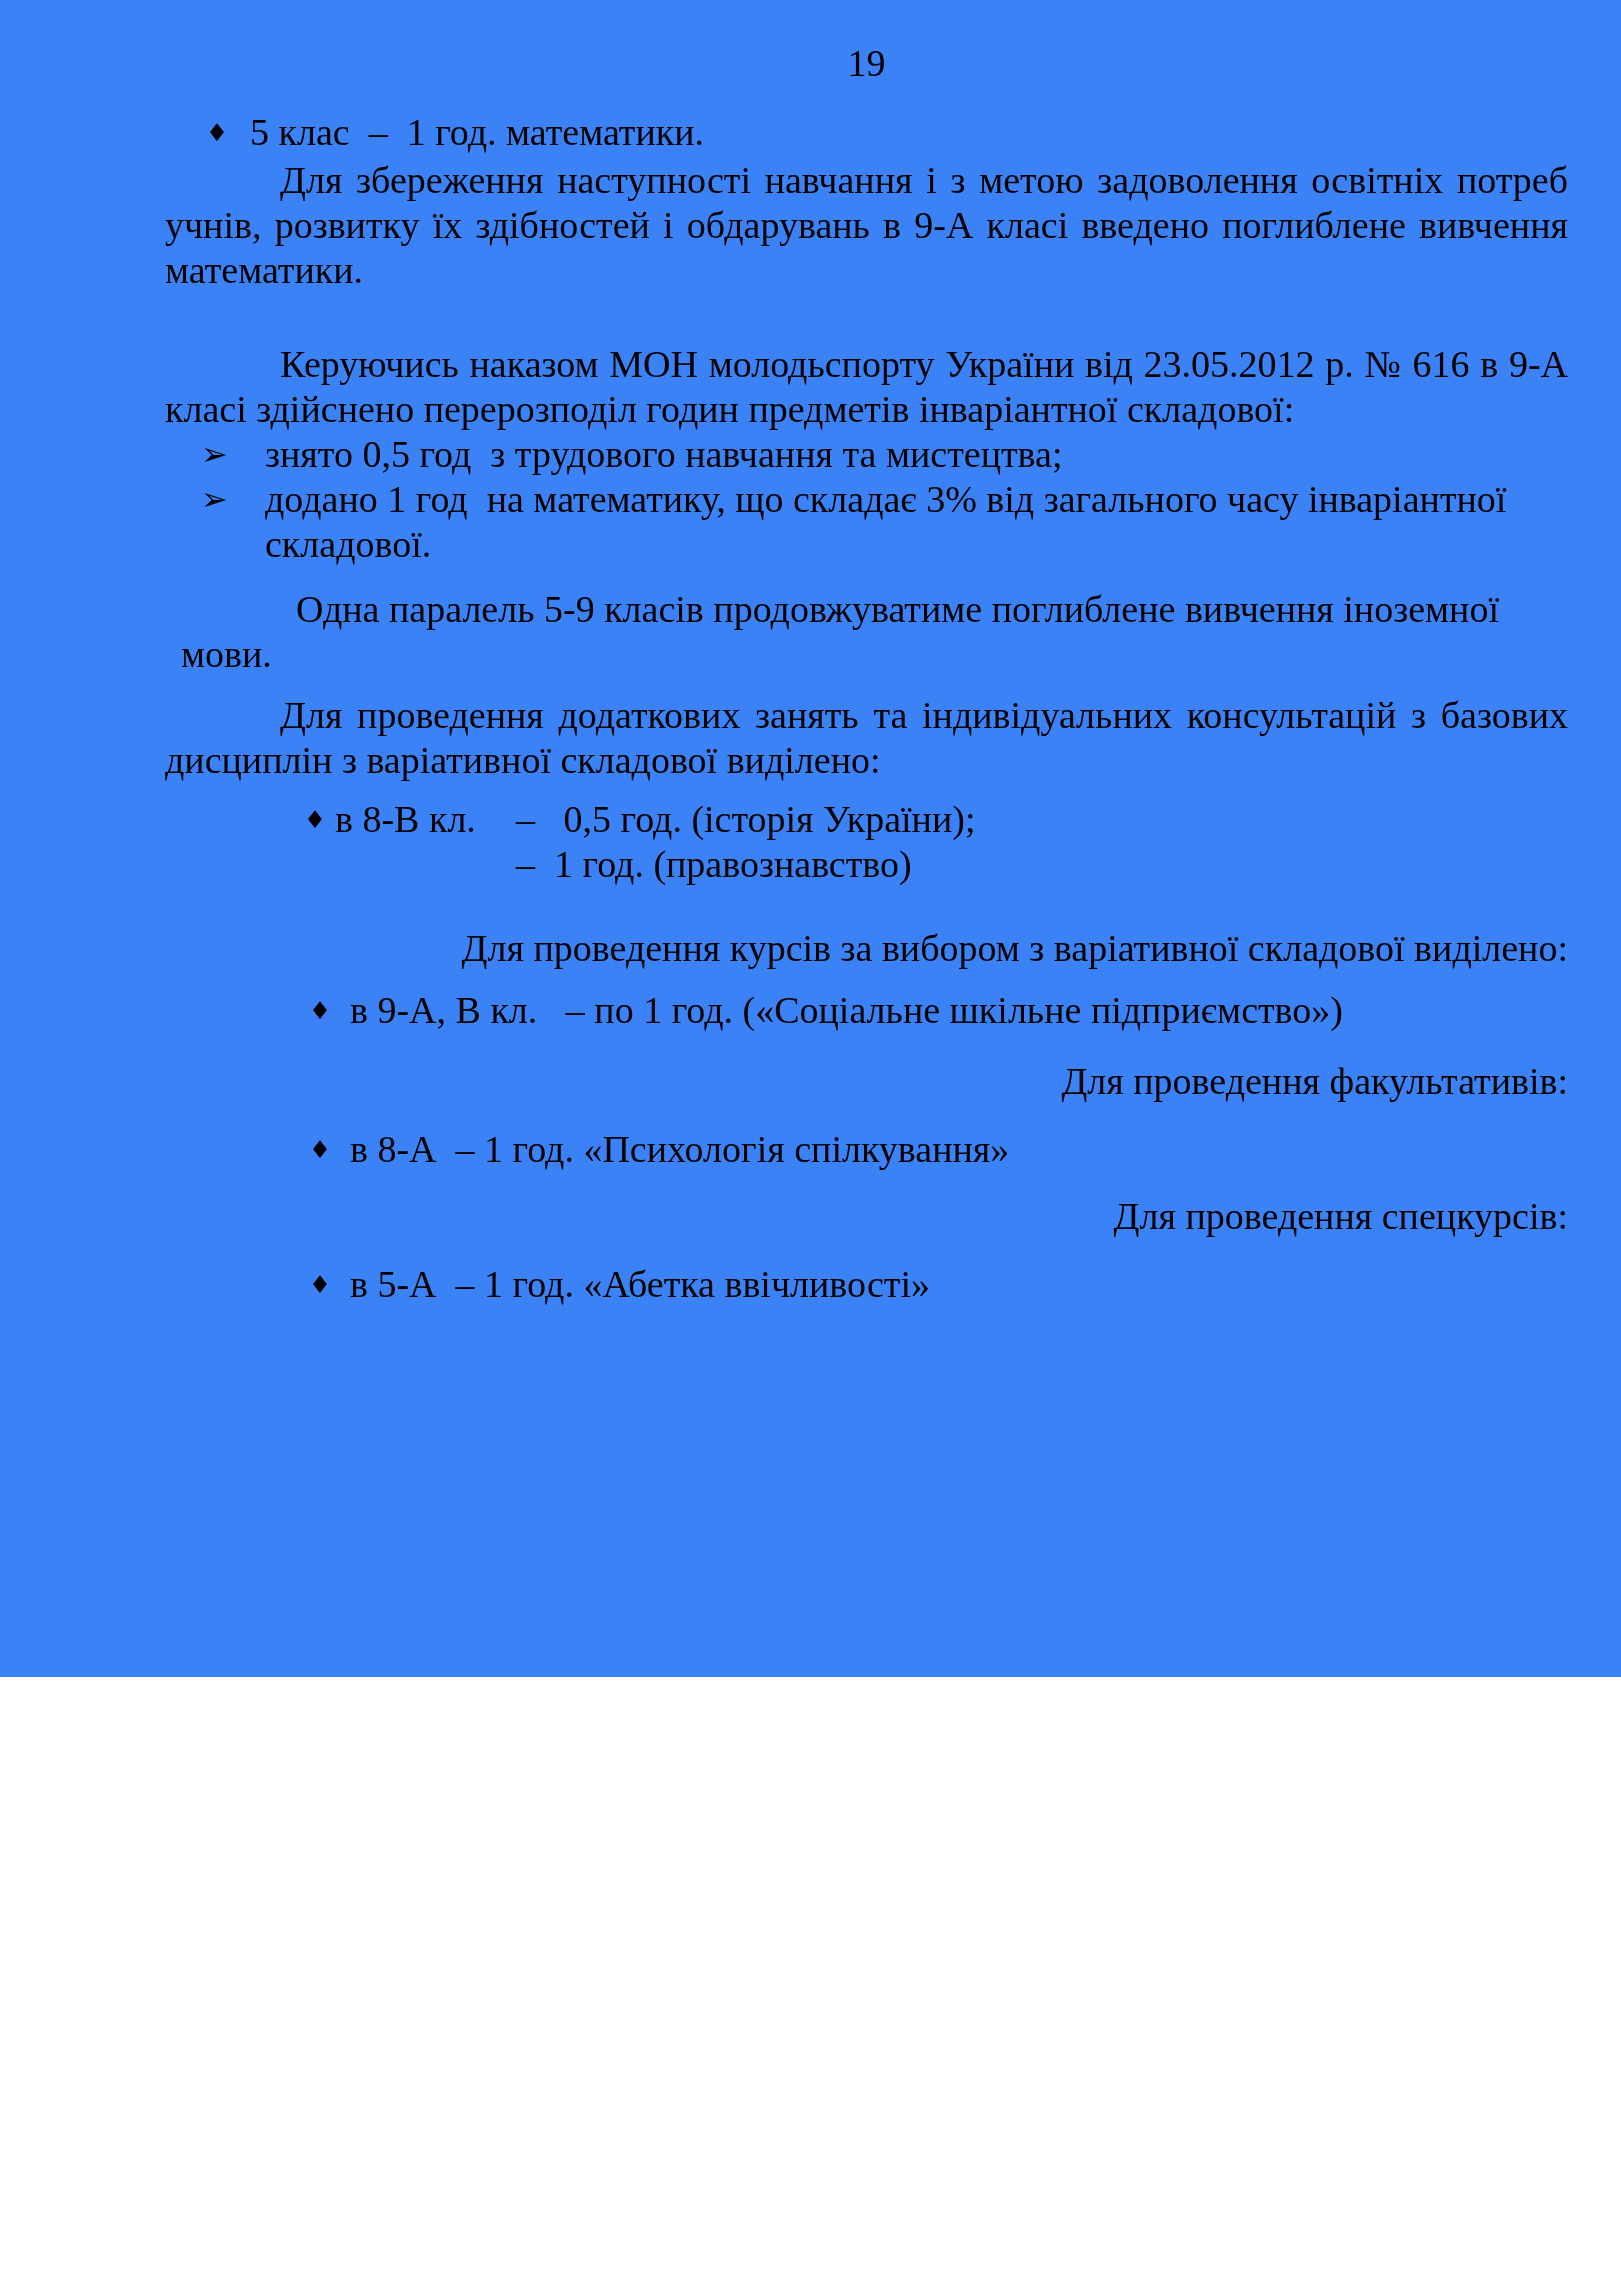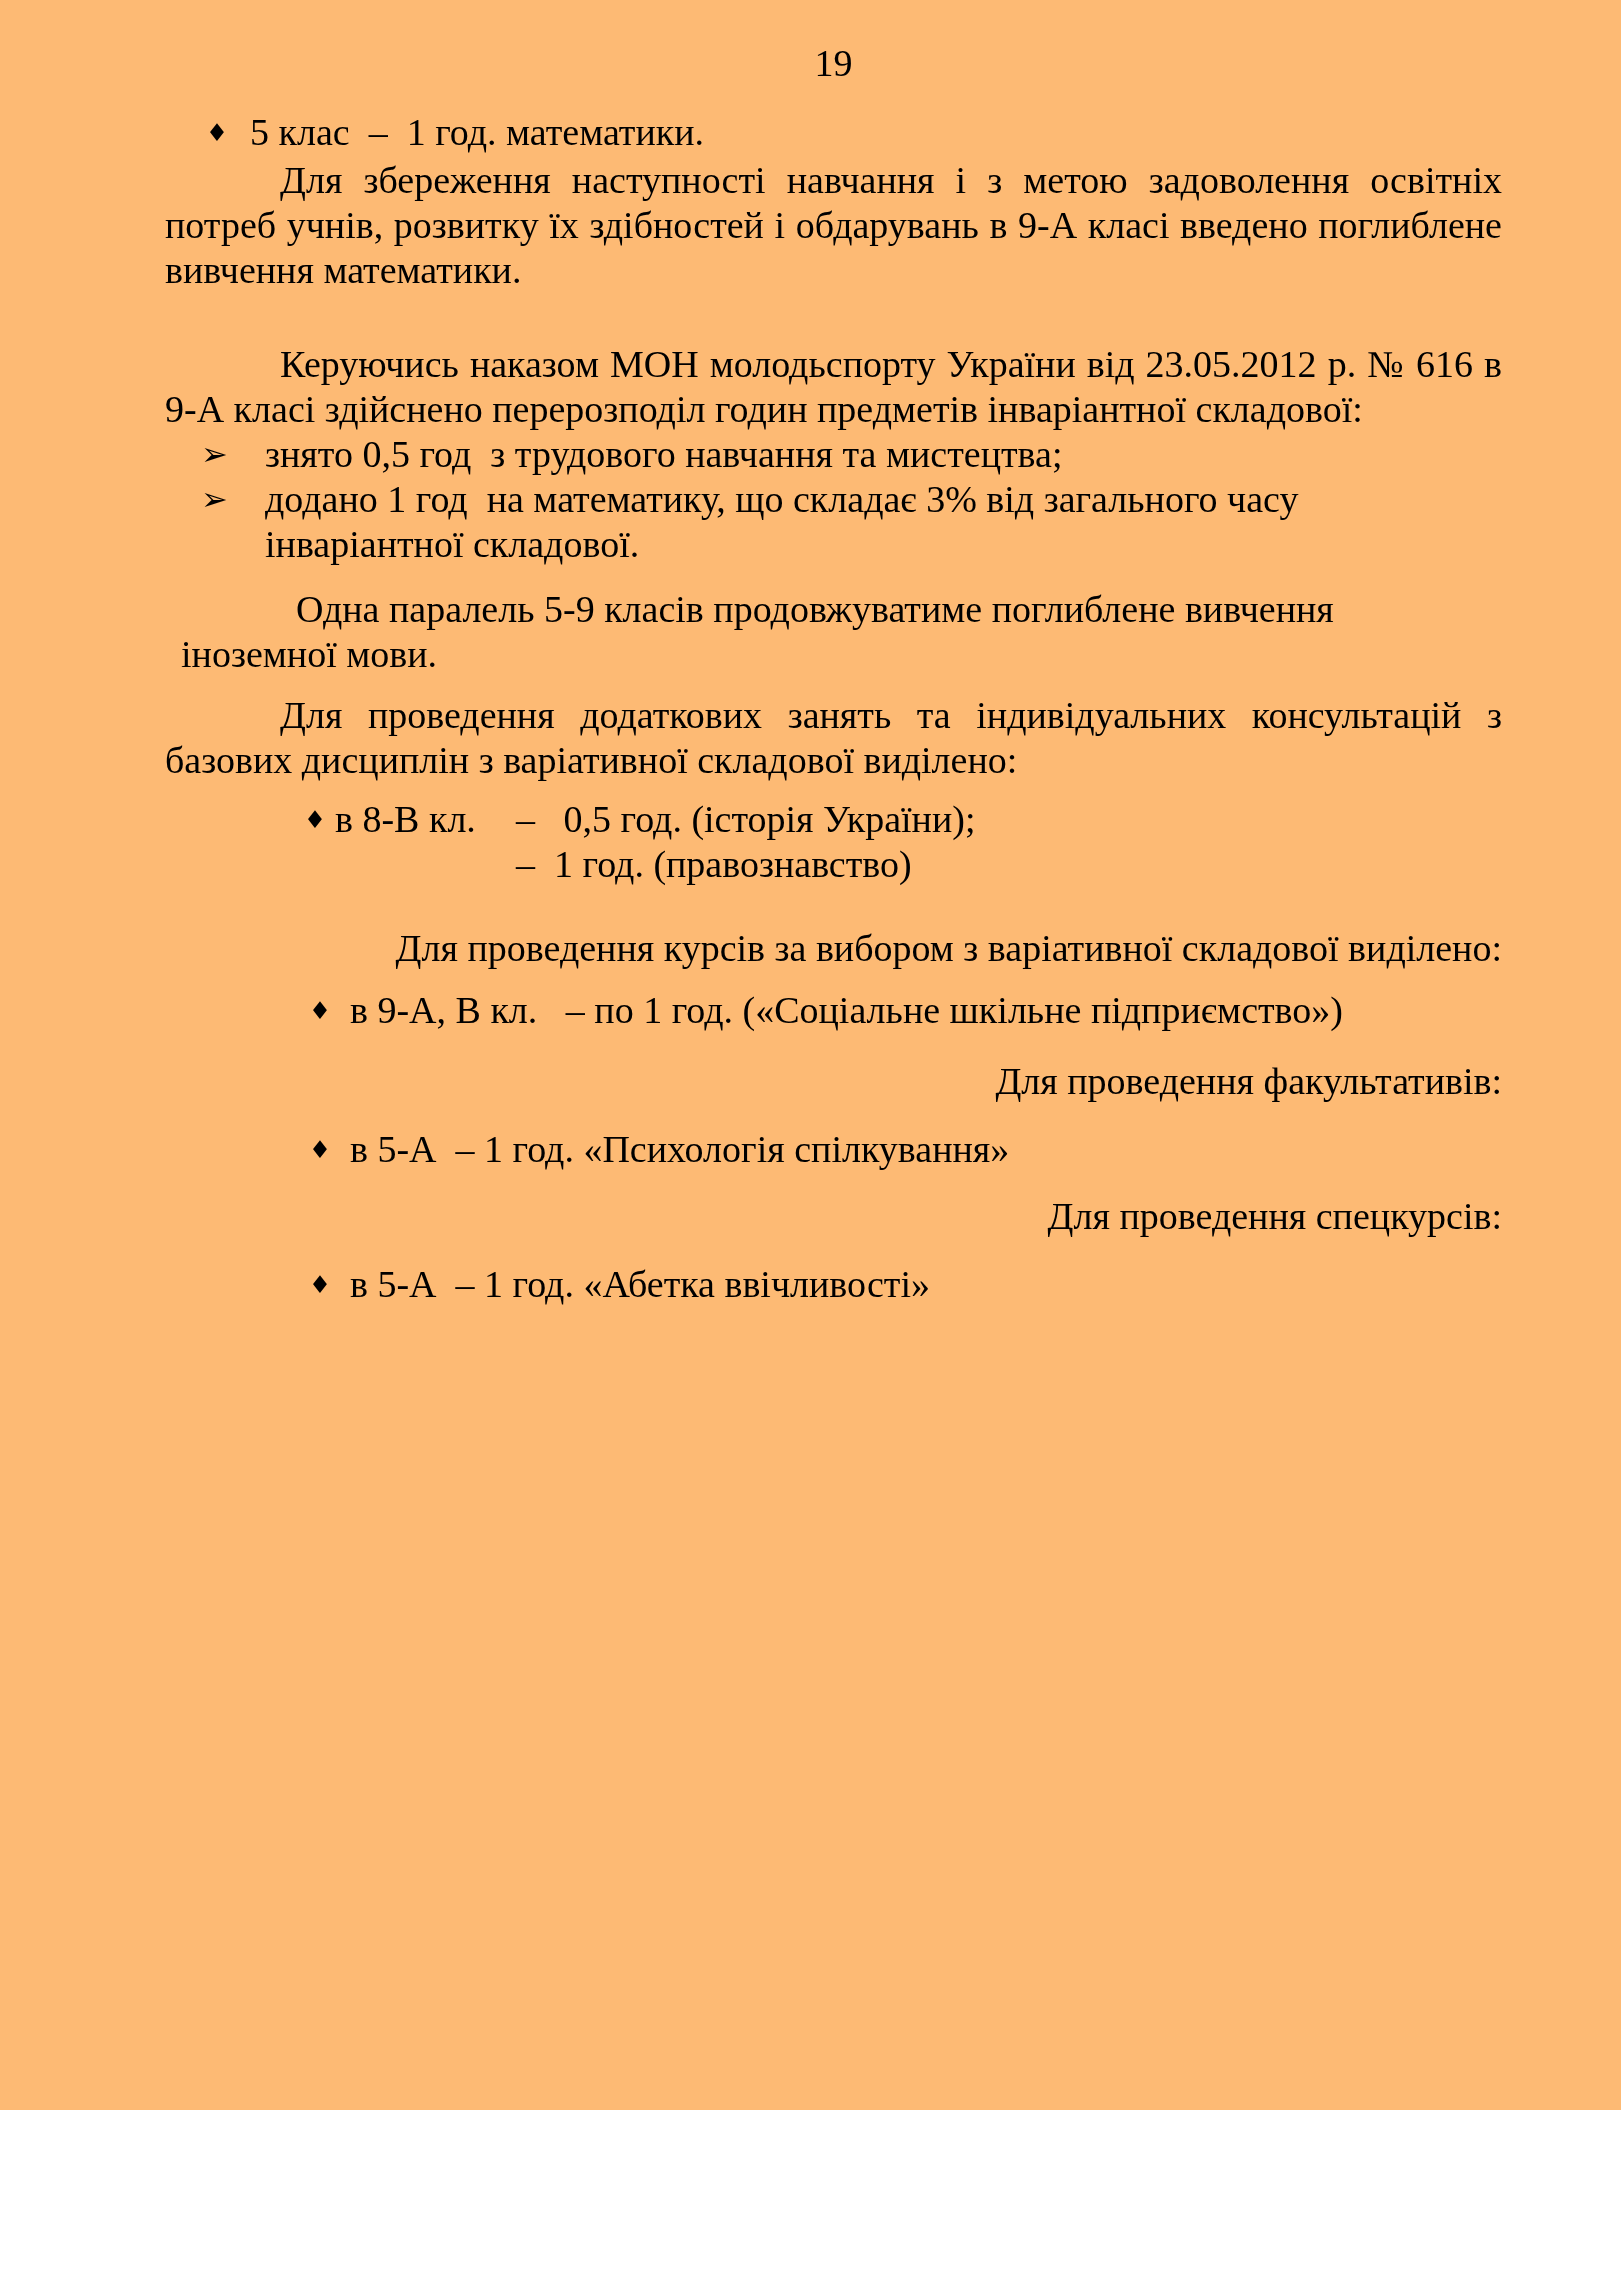--- a/index.html
+++ b/index.html
@@ -1,22 +1,22 @@
 <!DOCTYPE html>
 <html lang="uk"><head>
 <meta charset="utf-8">
 <style>
   html, body { margin: 0; padding: 0; background: #ffffff; }
   .page {
     position: relative;
     width: 1621px;
-    height: 2110px;
-    background: #fdba74;
+    height: 1677px;
+    background: #3b82f6;
     box-sizing: border-box;
-    padding: 41px 119px 0 165px;
+    padding: 41px 53px 0 165px;
     font-family: "Liberation Serif", "DejaVu Serif", serif;
     font-size: 38px;
     line-height: 45px;
     color: #000000;
   }
   .pageno { text-align: center; margin: 0 0 23.5px 0; }
   .para { text-align: justify; text-indent: 115px; margin: 0; }
   .para-left { text-align: left; text-indent: 115px; margin: 16px; }
   .heading { text-align: right; text-indent: 0; margin: 0; }
 
@@ -100,21 +100,21 @@
 
   <p class="heading mt40">Для проведення курсів за вибором з варіативної складової виділено:</p>
   <div class="li li2 mt18">
     <span class="mk diamond">♦</span>
     <span class="li-text">в 9-А, В кл.   – по 1 год. («Соціальне шкільне підприємство»)</span>
   </div>
 
   <p class="heading mt26">Для проведення факультативів:</p>
   <div class="li li2 mt24">
     <span class="mk diamond">♦</span>
-    <span class="li-text">в 5-А  – 1 год. «Психологія спілкування»</span>
+    <span class="li-text">в 8-А  – 1 год. «Психологія спілкування»</span>
   </div>
 
   <p class="heading mt22">Для проведення спецкурсів:</p>
   <div class="li li2 mt24">
     <span class="mk diamond">♦</span>
     <span class="li-text">в 5-А  – 1 год. «Абетка ввічливості»</span>
   </div>
 
 </div>
 

